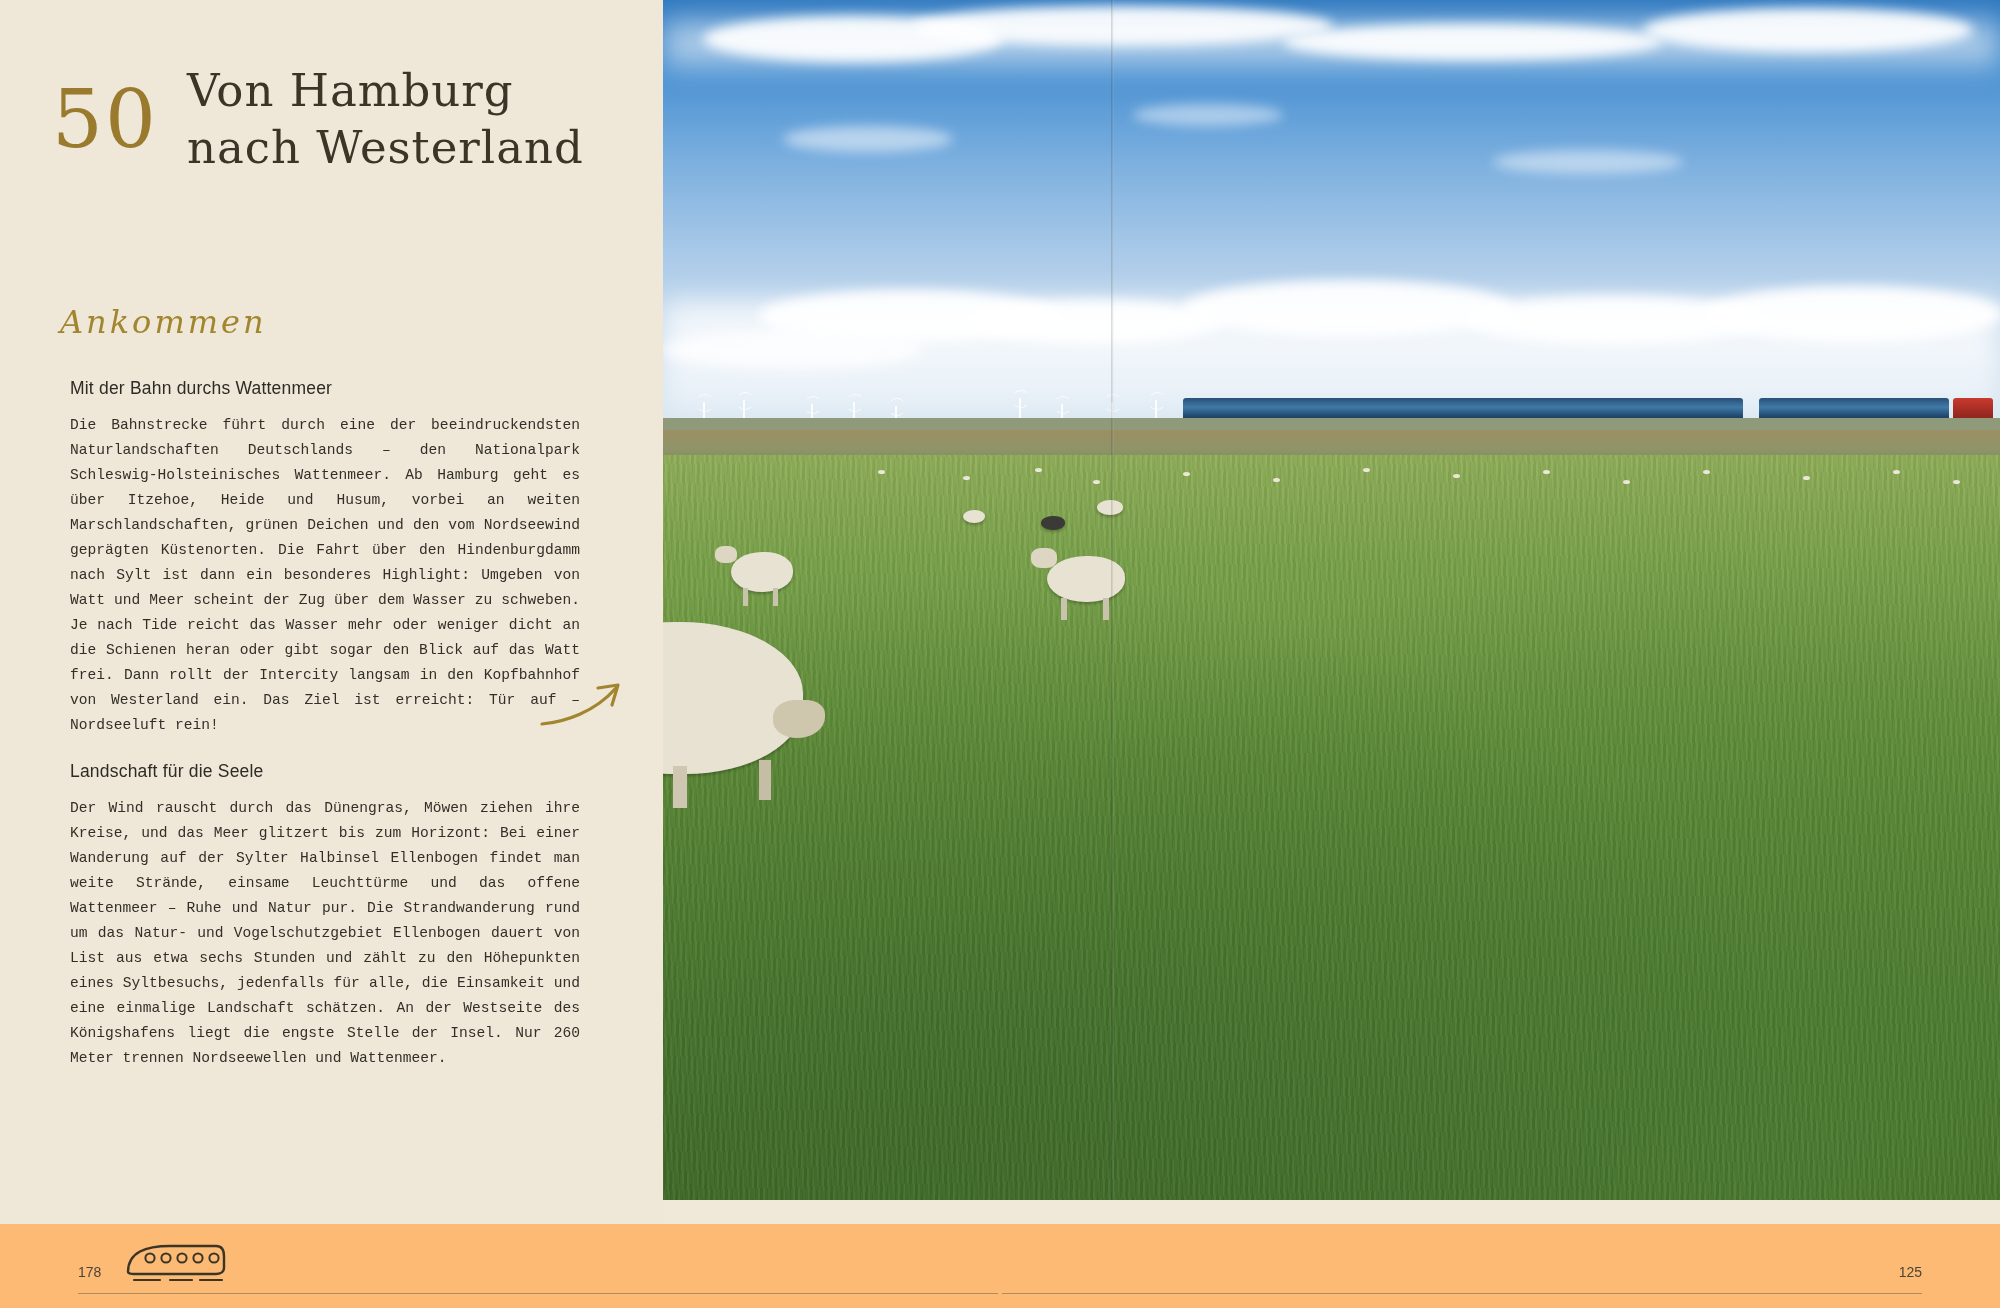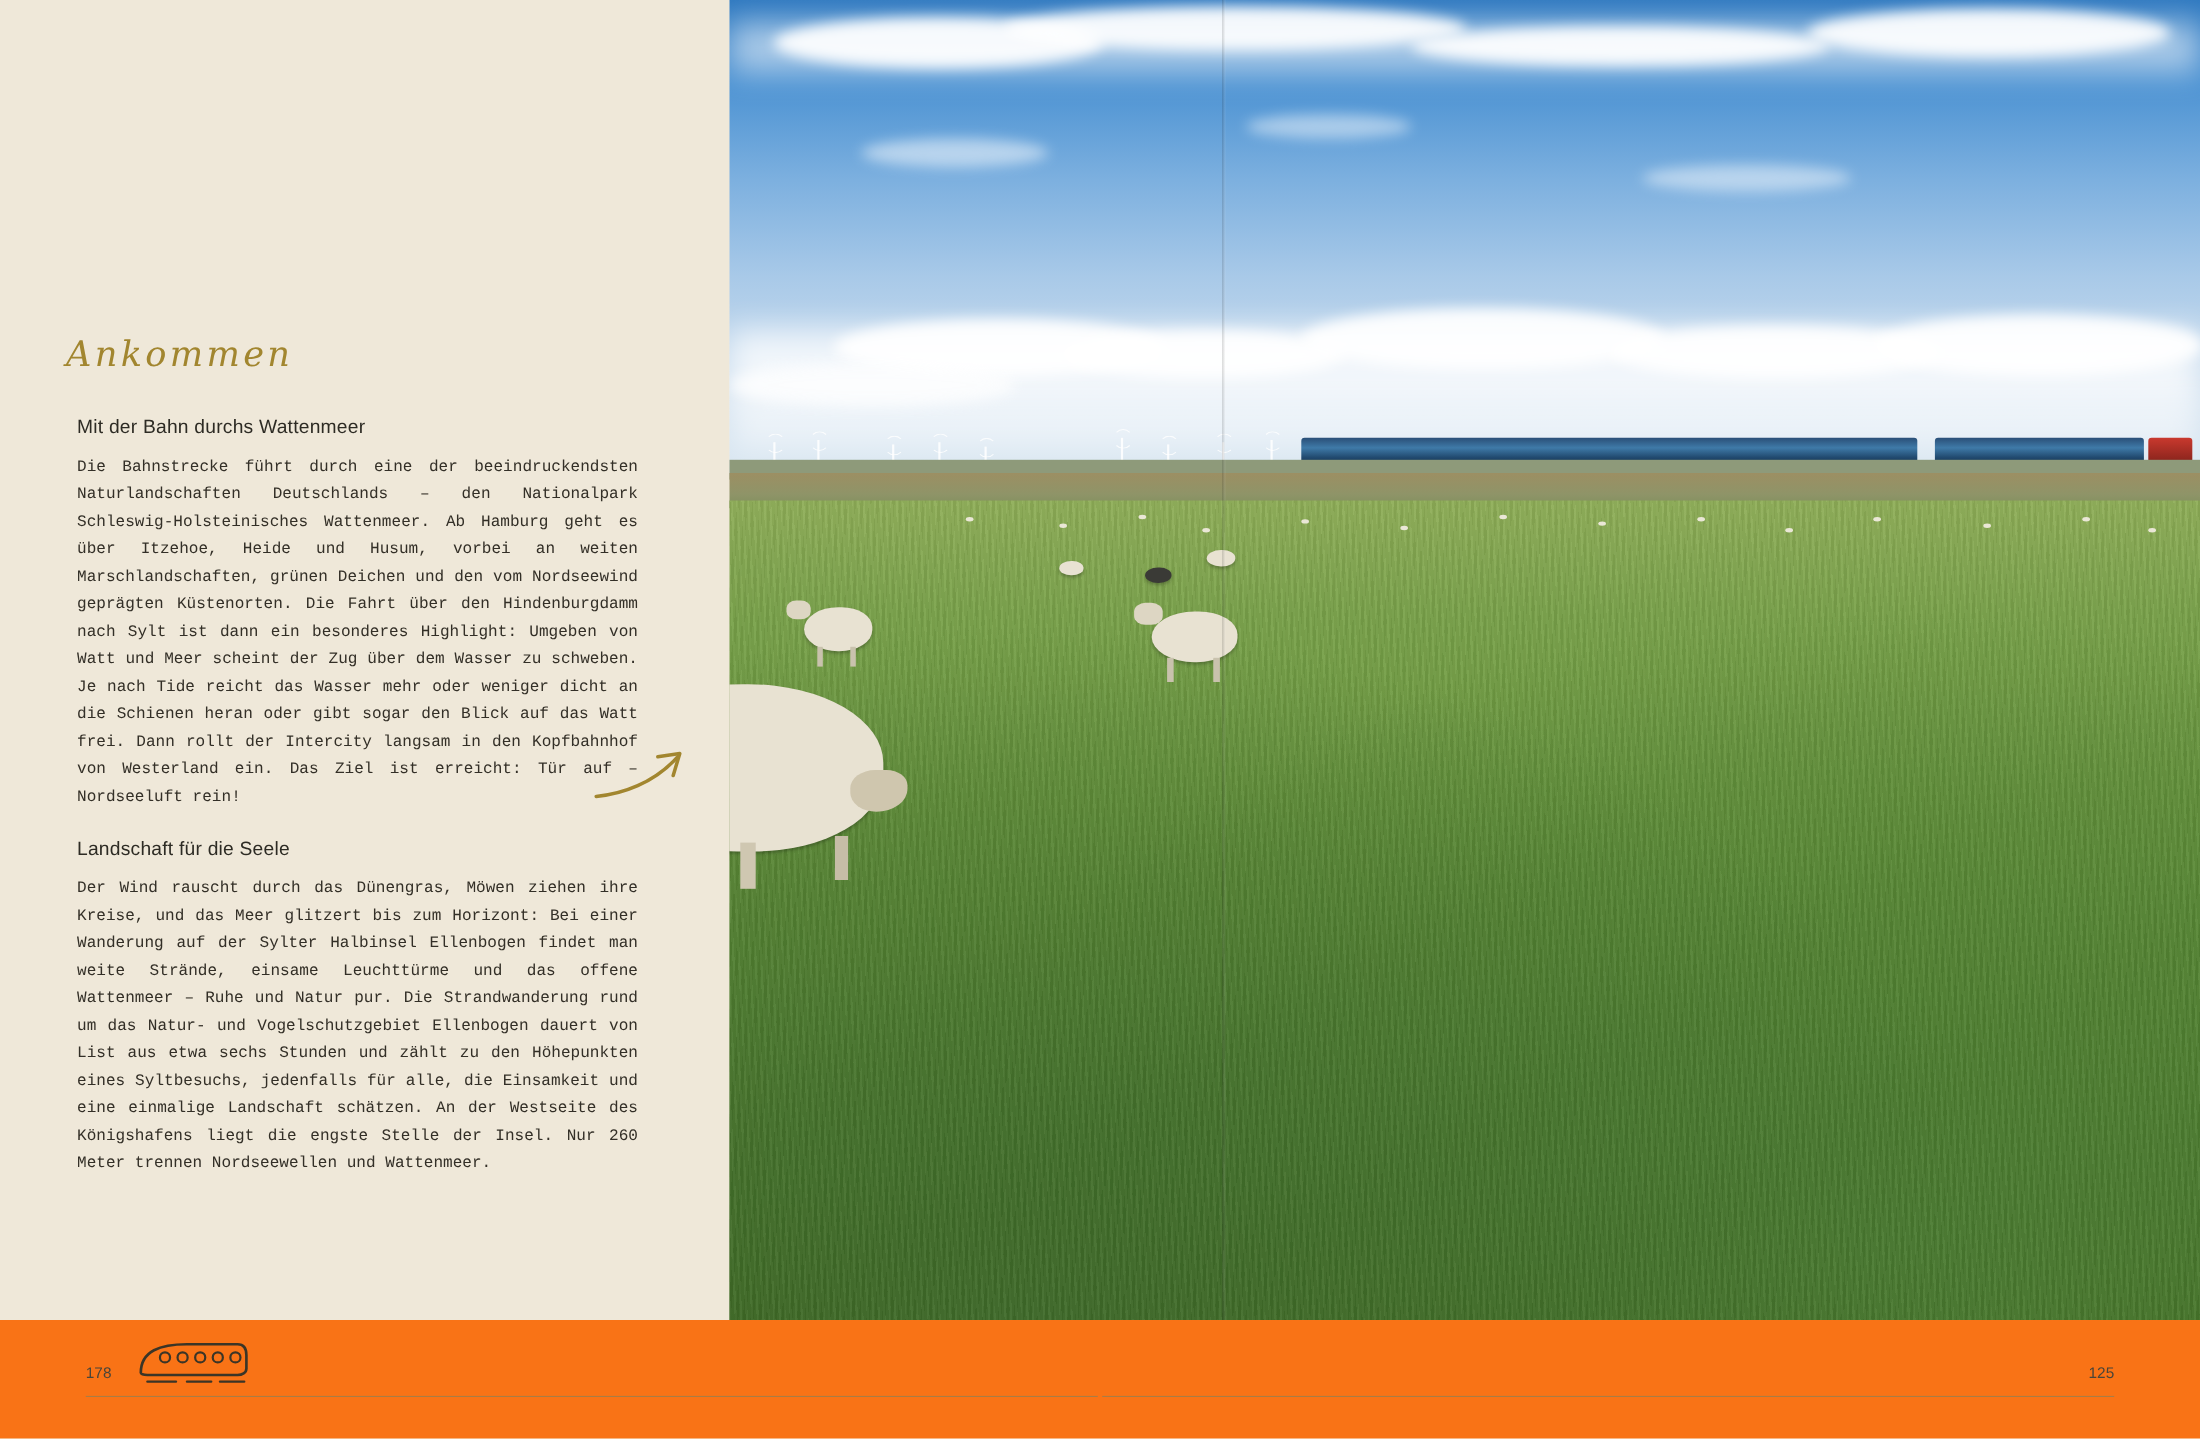--- a/index.html
+++ b/index.html
@@ -214,22 +214,22 @@
     width: 3px;
     height: 1200px;
     background: linear-gradient(90deg, rgba(0,0,0,0.16), rgba(255,255,255,0.10));
   }
   
   .footer {
     position: absolute;
     left: 0;
     bottom: 0;
     width: 2000px;
-    height: 108px;
-    background: #f97316;
+    height: 84px;
+    background: #fdba74;
   }
   .folio {
     position: absolute;
     font-family: "Liberation Sans", sans-serif;
     font-size: 14px;
     color: #4a4539;
   }
   .folio-left { left: 78px; top: 40px; }
   .folio-right { right: 78px; top: 40px; }
   .rule {
@@ -247,20 +247,27 @@
     top: 18px;
   }
 </style>
 </head>
 <body>
 
 <div class="page">
 
   <div class="left-col">
 
+    <div class="chapter-head">
+      <div class="chapter-number">50</div>
+      <div class="chapter-title">
+        <span>Von Hamburg</span>
+        <span class="line2">nach Westerland</span>
+      </div>
+    </div>
 
     <div class="section section-1">
       <div class="script-head">Ankommen</div>
       <div class="sub-head">Mit der Bahn durchs Wattenmeer</div>
       <p class="body-text">Die Bahnstrecke führt durch eine der beeindruckendsten Naturlandschaften Deutschlands – den Nationalpark Schleswig-Holsteinisches Wattenmeer. Ab Hamburg geht es über Itzehoe, Heide und Husum, vorbei an weiten Marschlandschaften, grünen Deichen und den vom Nordseewind geprägten Küstenorten. Die Fahrt über den Hindenburgdamm nach Sylt ist dann ein besonderes Highlight: Umgeben von Watt und Meer scheint der Zug über dem Wasser zu schweben. Je nach Tide reicht das Wasser mehr oder weniger dicht an die Schienen heran oder gibt sogar den Blick auf das Watt frei. Dann rollt der Intercity langsam in den Kopfbahnhof von Westerland ein. Das Ziel ist erreicht: Tür auf – Nordseeluft rein!</p>
     </div>
 
     <svg class="arrow" viewBox="0 0 95 60">
       <path d="M2 52 C 25 50, 55 40, 76 16" fill="none" stroke="#a2862f" stroke-width="3.2" stroke-linecap="round"></path>
       <path d="M58 16 L78 13 L72 33" fill="none" stroke="#a2862f" stroke-width="3.2" stroke-linecap="round" stroke-linejoin="round"></path>

